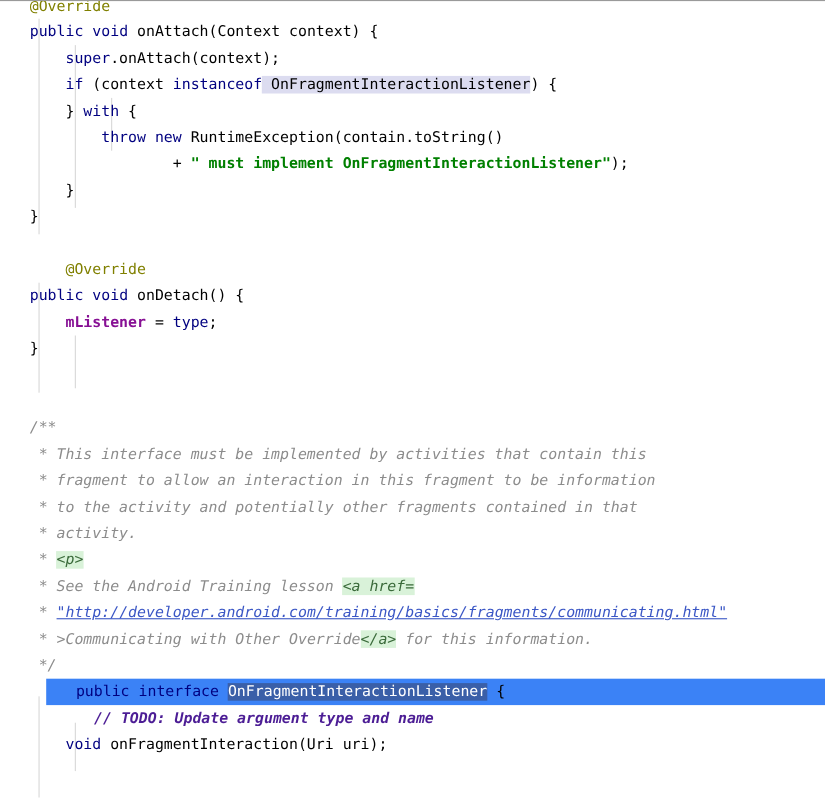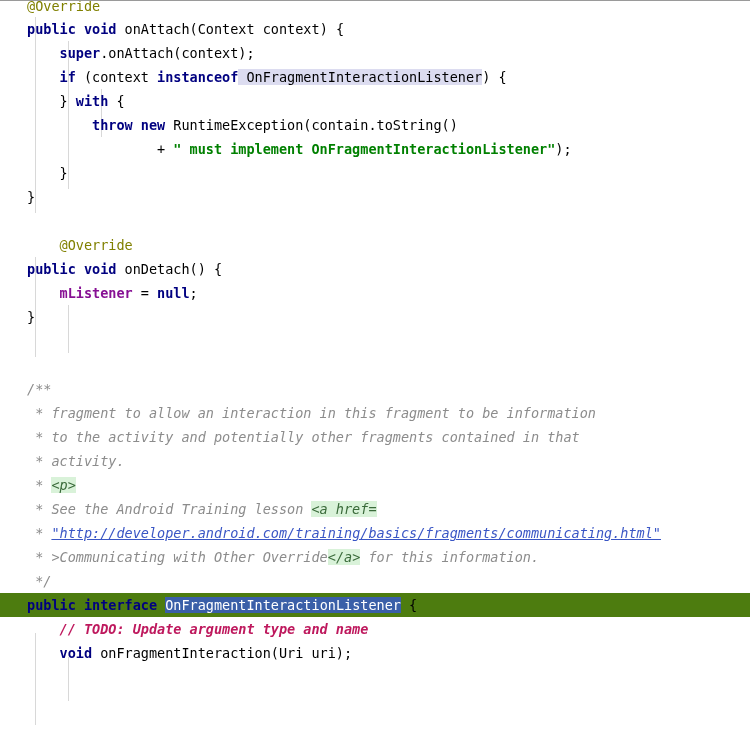--- a/index.html
+++ b/index.html
@@ -22,39 +22,39 @@
   .line{
     position:relative;
     height:24px;
     line-height:24px;
     white-space:pre;
     padding-left:27px;
     box-sizing:border-box;
     color:#000000;
   }
   .line.first{height:16px;line-height:10px;overflow:hidden;}
-  .line.current{background:#4d7c0f;}
+  .line.current{background:#3b82f6;margin-left:42px;}
 
   
   .guide{
     position:absolute;
     top:0;bottom:0;
     width:1px;
     background:#d8d8d8;
     pointer-events:none;
   }
 
   
-  .kw    {color:#000080;font-weight:bold;}
+  .kw    {color:#000080;font-weight:normal;}
   .plain {color:#000000;}
   .field {color:#871094;font-weight:bold;}
   .str   {color:#008000;font-weight:bold;}
   .anno  {color:#808000;}
   .cmt   {color:#8c8c8c;font-style:italic;}
-  .todo  {color:#be185d;font-weight:bold;font-style:italic;}
+  .todo  {color:#4c1d95;font-weight:bold;font-style:italic;margin-left:26px;}
   .url   {color:#3a56c5;font-style:italic;text-decoration:underline;}
   .tag   {color:#3a6a3a;font-style:italic;background:#d9f2d9;}
   .occ   {background:#dcdcf0;}
   .sel   {background:#3a5fa8;color:#ffffff;}
 </style>
 </head>
 <body>
 
 <div id="editor">
   <div class="code-area">
@@ -86,30 +86,31 @@
 
     <div class="line"><span class="plain">}</span></div>
 
     <div class="line"></div>
 
     <div class="line">    <span class="anno">@Override</span></div>
 
     <div class="line"><span class="kw">public</span><span class="plain"> </span><span class="kw">void</span><span class="plain"> onDetach() {</span></div>
 
 
-    <div class="line">    <span class="field">mListener</span><span class="plain"> = </span><span class="kw">null</span><span class="plain">;</span></div>
+    <div class="line">    <span class="field">mListener</span><span class="plain"> = </span><span class="kw">type</span><span class="plain">;</span></div>
 
     <div class="line"><span class="plain">}</span></div>
 
     <div class="line"></div>
 
     <div class="line"></div>
 
     <div class="line"><span class="cmt">/**</span></div>
 
+    <div class="line"> <span class="cmt">* This interface must be implemented by activities that contain this</span></div>
 
     <div class="line"> <span class="cmt">* fragment to allow an interaction in this fragment to be information</span></div>
 
     <div class="line"> <span class="cmt">* to the activity and potentially other fragments contained in that</span></div>
 
     <div class="line"> <span class="cmt">* activity.</span></div>
 
     <div class="line"> <span class="cmt">* </span><span class="tag">&lt;p&gt;</span></div>
 
     <div class="line"> <span class="cmt">* See the Android Training lesson </span><span class="tag">&lt;a href=</span></div>

